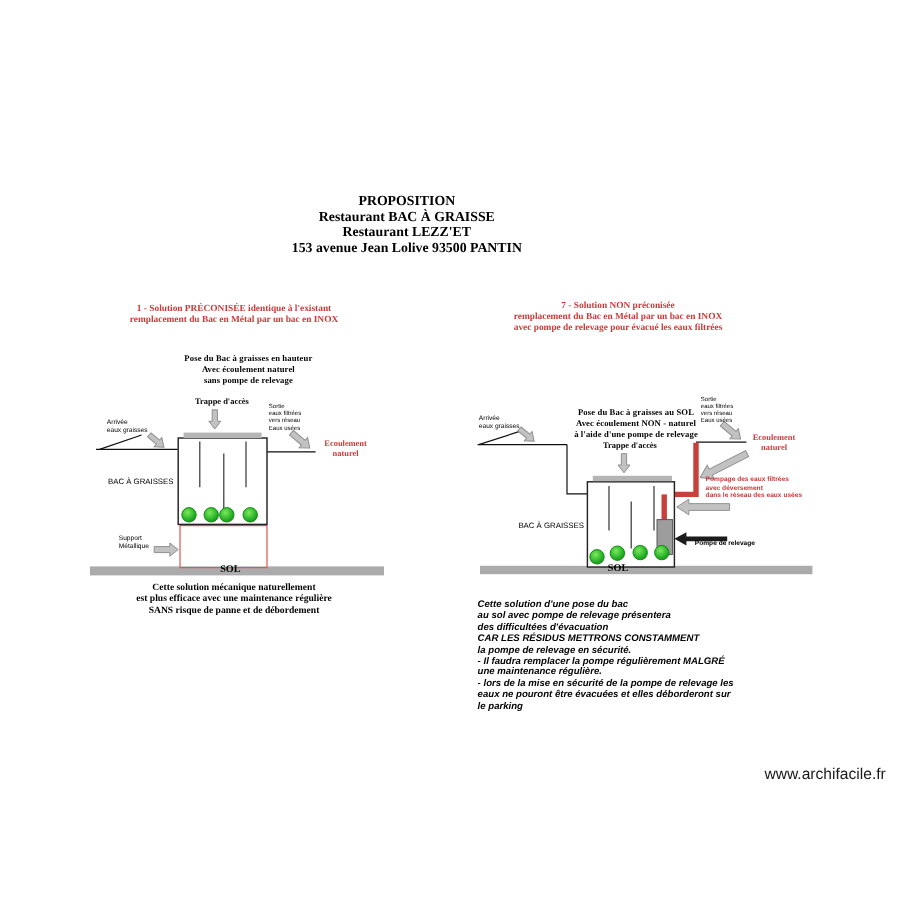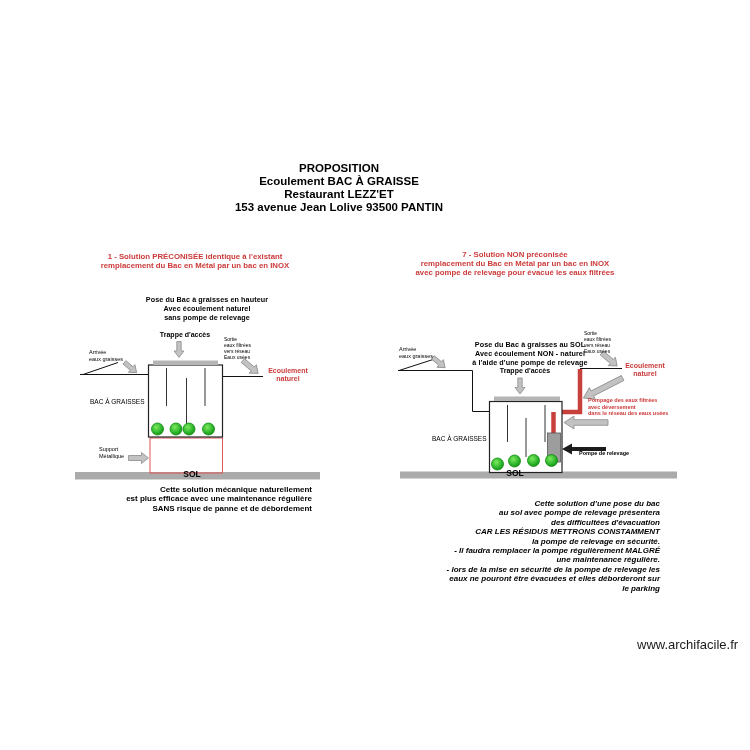--- a/index.html
+++ b/index.html
@@ -1,32 +1,32 @@
 <!DOCTYPE html>
 <html><head>
 <meta charset="utf-8">
 <style>
   html,body{margin:0;padding:0;background:#ffffff;}
   #page{position:relative;width:750px;height:750px;background:#fff;overflow:hidden;
         font-family:"Liberation Sans",sans-serif;color:#111;}
   .abs{position:absolute;}
   .pre{white-space:pre-line;}
-  .ctr{text-align:center;}
+  .ctr{text-align:center;font-family:Liberation Serif, serif;}
   .title{font-size:11.5px;font-weight:bold;line-height:13px;color:#000;}
   .red{color:#cc3a3a;}
   .h-red{font-size:7.8px;font-weight:bold;line-height:8.8px;}
   .sub{font-size:7.2px;font-weight:bold;line-height:9.2px;color:#000;letter-spacing:.1px;}
   .lbl{font-size:5.5px;line-height:6.5px;color:#000;}
   .lbl-xs{font-size:5px;line-height:6px;color:#000;}
   .lbl-md{font-size:6.5px;color:#000;}
   .lbl-b{font-size:7px;font-weight:bold;color:#000;}
   .ecoul{font-size:7px;font-weight:bold;line-height:7.5px;}
   .pompage{font-size:5.5px;line-height:6.6px;font-weight:bold;}
   .sol{font-size:8.5px;font-weight:bold;color:#000;}
-  .concl{font-size:8px;font-weight:bold;line-height:9.4px;color:#000;text-align:right;}
+  .concl{font-size:8px;font-weight:bold;line-height:9.4px;color:#000;}
   .wm{font-size:13px;color:#1a1a1a;text-align:right;}
   svg{position:absolute;left:0;top:0;}
   .ln{stroke:#111;stroke-width:1;fill:none;}
   .tank{stroke:#222;stroke-width:1.2;fill:#fff;}
   .baf{stroke:#333;stroke-width:1;}
   .lid{fill:#b5b5b5;}
   .ga{fill:#c2c2c2;stroke:#8c8c8c;stroke-width:.8;}
   .blk{fill:#1c1c1c;stroke:none;}
   .solbar{fill:#ababab;}
   .supp{fill:none;stroke:#e25555;stroke-width:1;}
@@ -87,21 +87,21 @@
     <path class="ga" d="M-8,-2.2 L1.5,-2.2 L1.5,-5 L8,0 L1.5,5 L1.5,2.2 L-8,2.2 Z" transform="translate(439,362.5) rotate(40)"></path>
     <path class="ga" d="M-8,-2.2 L1.5,-2.2 L1.5,-5 L8,0 L1.5,5 L1.5,2.2 L-8,2.2 Z" transform="translate(520,386) rotate(90)"></path>
     <path class="ga" d="M-10,-2.5 L3,-2.5 L3,-5.5 L10,0 L3,5.5 L3,2.5 L-10,2.5 Z" transform="translate(609.5,359.5) rotate(40)"></path>
     <path class="ga" d="M-22,-2.8 L12,-2.8 L12,-6.5 L22,0 L12,6.5 L12,2.8 L-22,2.8 Z" transform="translate(603,388) rotate(153)"></path>
     <path class="ga" d="M-22,-2.8 L12,-2.8 L12,-6.5 L22,0 L12,6.5 L12,2.8 L-22,2.8 Z" transform="translate(586,422.5) rotate(180)"></path>
     <path class="blk" d="M-22,-2 L12,-2 L12,-5.5 L22,0 L12,5.5 L12,2 L-22,2 Z" transform="translate(584,449) rotate(180)"></path>
   </svg>
 
   <div class="abs ctr" style="left:139px;top:162px;width:400px;">
     <div class="title">PROPOSITION</div>
-    <div class="title">Ecoulement BAC À GRAISSE</div>
+    <div class="title">Restaurant BAC À GRAISSE</div>
     <div class="title">Restaurant LEZZ'ET</div>
     <div class="title">153 avenue Jean Lolive 93500 PANTIN</div>
   </div>
 
   <div class="abs ctr h-red red pre" style="left:75px;top:253px;width:240px;">1 - Solution PRÉCONISÉE identique à l'existant
 remplacement du Bac en Métal par un bac en INOX</div>
   <div class="abs ctr sub pre" style="left:107px;top:295px;width:200px;">Pose du Bac à graisses en hauteur
 Avec écoulement naturel
 sans pompe de relevage</div>
 

